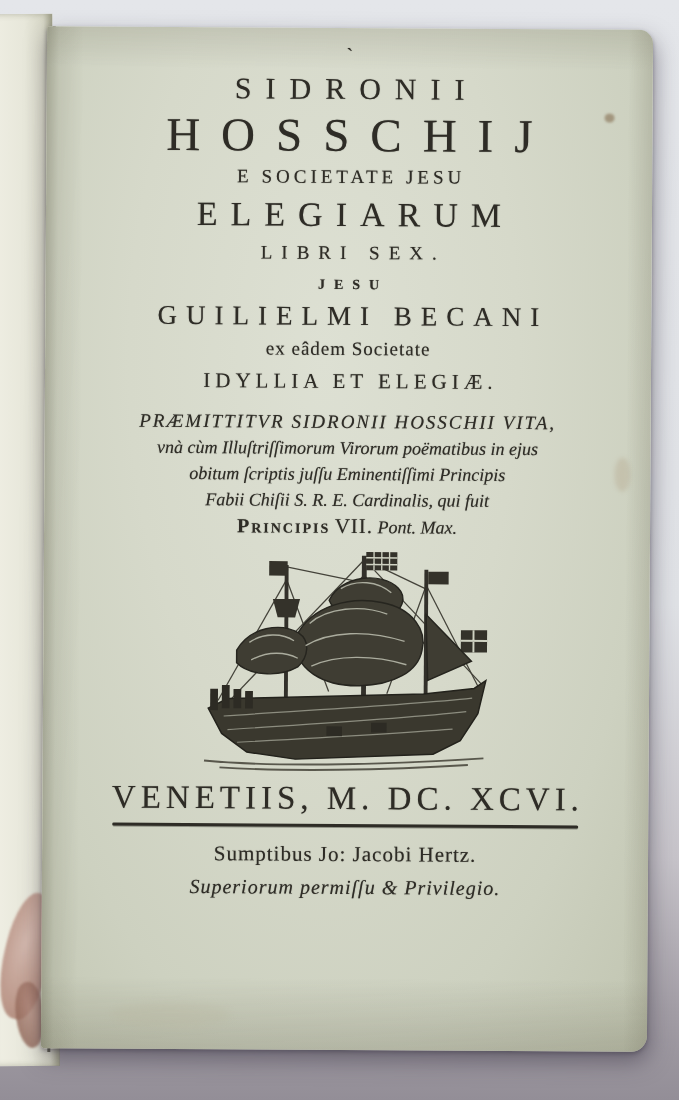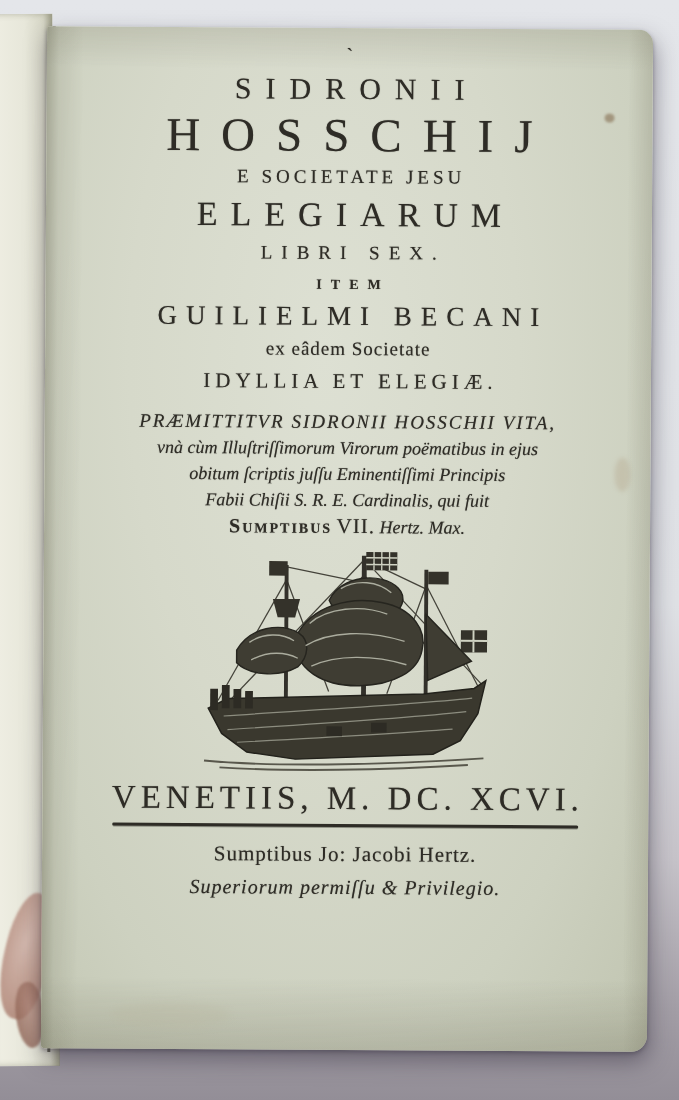--- a/index.html
+++ b/index.html
@@ -91,31 +91,31 @@
   <div class="stain stain-2"></div>
   <div class="stain stain-3"></div>
 
   <div class="content">
     <div class="orn">ˋ</div>
     <div class="l-author">SIDRONII</div>
     <div class="l-surname">HOSSCHIJ</div>
     <div class="l-society">E SOCIETATE JESU</div>
     <div class="l-work">ELEGIARUM</div>
     <div class="l-books">LIBRI SEX.</div>
-    <div class="l-item">ITEM</div>
+    <div class="l-item">JESU</div>
     <div class="l-author2">GUILIELMI BECANI</div>
     <div class="l-society2">ex eâdem Societate</div>
     <div class="l-work2">IDYLLIA ET ELEGIÆ.</div>
 
     <div class="preface">
       <div class="p1">PRÆMITTITVR SIDRONII HOSSCHII VITA,</div>
       <div class="pl">vnà cùm Illuſtriſſimorum Virorum poëmatibus in ejus</div>
       <div class="pl">obitum ſcriptis juſſu Eminentiſſimi Principis</div>
       <div class="pl">Fabii Chiſii S. R. E. Cardinalis, qui fuit</div>
-      <div class="p5"><span class="sc">Sumptibus</span> <span class="num">VII.</span> <span>Hertz. Max.</span></div>
+      <div class="p5"><span class="sc">Principis</span> <span class="num">VII.</span> <span>Pont. Max.</span></div>
     </div>
 
     <div class="ship-wrap">
       <svg width="330" height="228" viewBox="0 0 340 235">
         <g stroke="#34322a" fill="none" stroke-width="1.3" opacity="0.9">
           <path d="M188,14 L52,158"></path>
             <path d="M188,14 L310,142"></path>
           <path d="M188,30 L118,96"></path>
             <path d="M188,30 L250,100"></path>
           <path d="M108,35 L38,160"></path>

